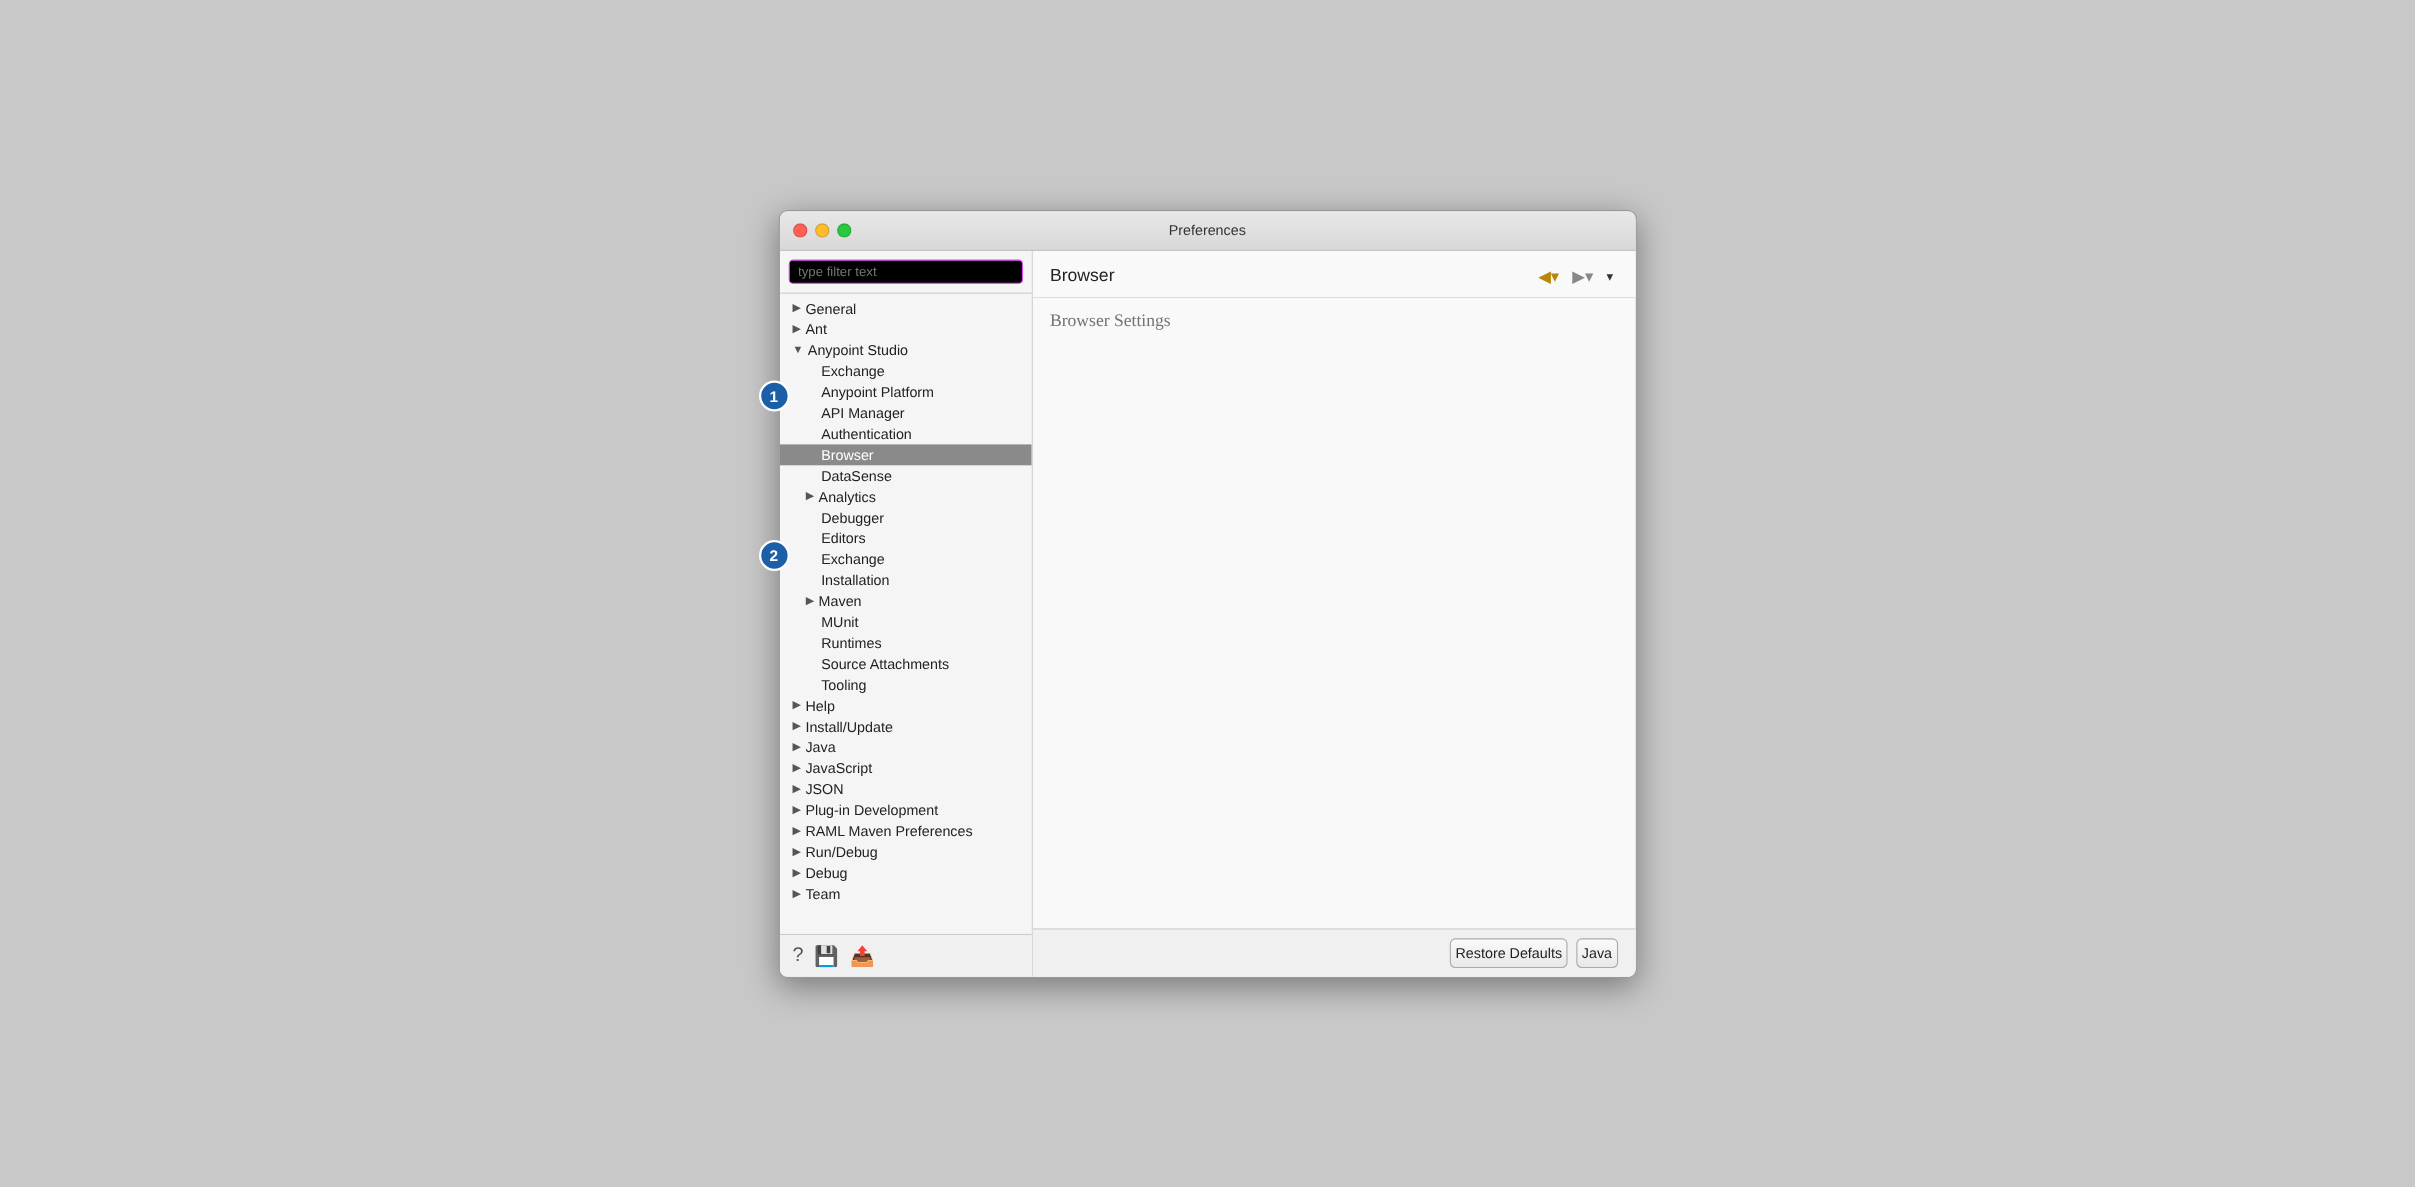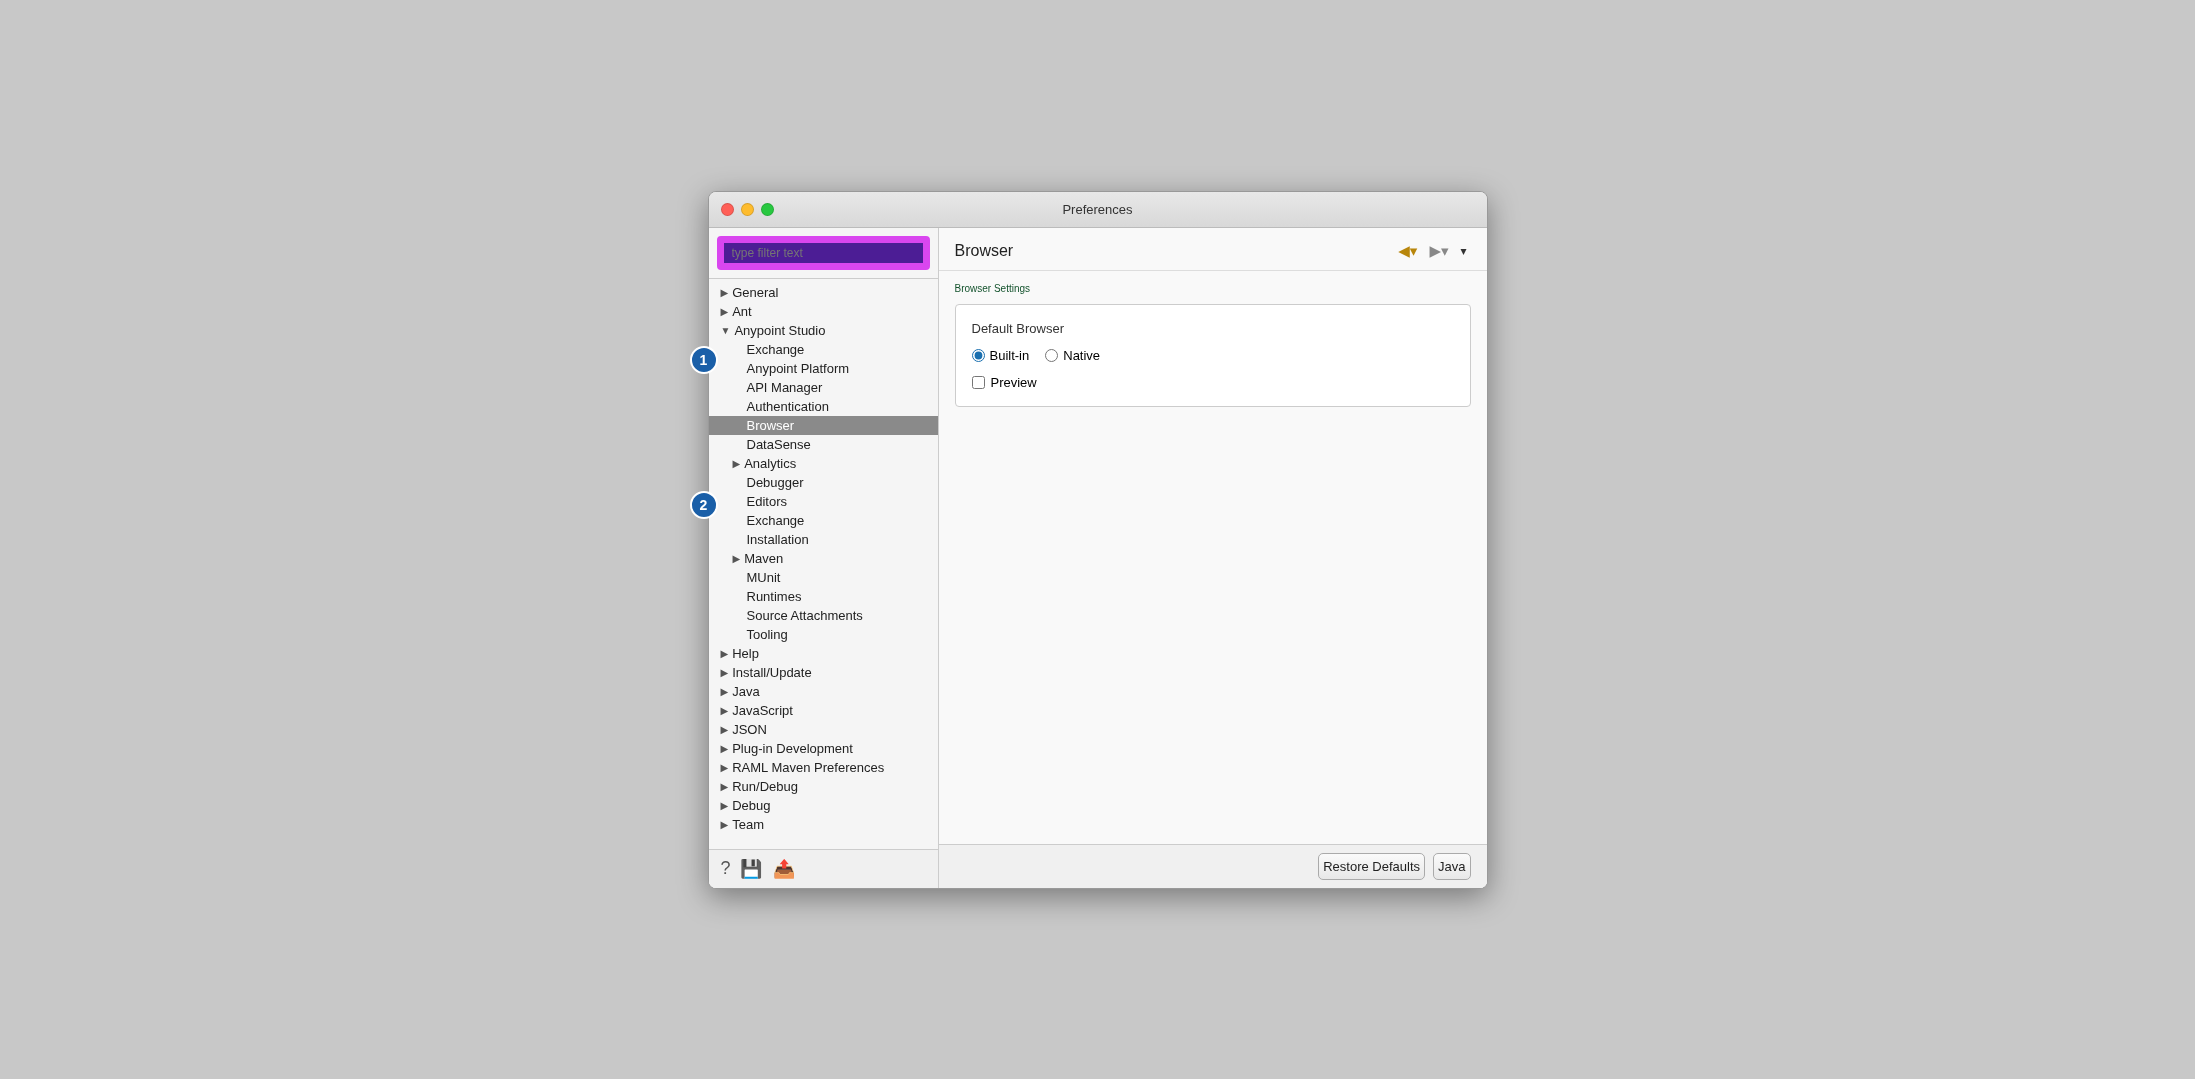--- a/index.html
+++ b/index.html
@@ -62,24 +62,24 @@
       flex-direction: column;
       overflow: hidden;
     }
     .sidebar-filter {
       padding: 8px;
       border-bottom: 1px solid #ccc;
     }
     .sidebar-filter input {
       width: 100%;
       padding: 3px 8px;
-      border: 7px solid #d946ef;
+      border: 1px solid #d946ef;
       border-radius: 4px;
       font-size: 12px;
-      background: #4c1d95;
+      background: #000000;
       color: #888;
     }
     .sidebar-tree {
       overflow-y: auto;
       flex: 1;
       padding: 4px 0;
     }
     .tree-item {
       padding: 2px 0 2px 12px;
       cursor: pointer;
@@ -148,23 +148,24 @@
       padding: 2px 4px;
     }
     .header-btn.gray { color: #888; }
     .header-btn.dark { color: #333; font-size: 12px; }
     .content-body {
       flex: 1;
       padding: 12px 16px;
       overflow-y: auto;
     }
     .section-label {
-      font-size: 10px;
-      color: #14532d;
+      font-size: 16px;
+      color: #737373;
       margin-bottom: 10px;
+      font-family: Liberation Serif, serif;
     }
     .settings-box {
       border: 1px solid #ccc;
       border-radius: 4px;
       background: #fff;
       padding: 16px;
       margin-bottom: 12px;
     }
     .settings-box-title {
       font-size: 13px;
@@ -427,37 +428,20 @@
               <span>▶▾</span>
             </button>
             <button class="header-btn dark">
               <span>▾</span>
             </button>
           </div>
         </div>
 
         <div class="content-body">
           <div class="section-label">Browser Settings</div>
-          <div class="settings-box">
-            <div class="settings-box-title">Default Browser</div>
-            <div class="radio-group">
-              <label class="radio-option">
-                <input type="radio" name="browser" checked="" style="">
-                <span>Built-in</span>
-              </label>
-              <label class="radio-option">
-                <input type="radio" name="browser" style="">
-                <span>Native</span>
-              </label>
-            </div>
-            <div class="checkbox-group">
-              <input type="checkbox" style="">
-              <span>Preview</span>
-            </div>
-          </div>
         </div>
 
         <div class="content-footer">
           <button class="btn">Restore Defaults</button>
           <button class="btn">Java</button>
         </div>
       </div>
     </div>
 
   </div>

